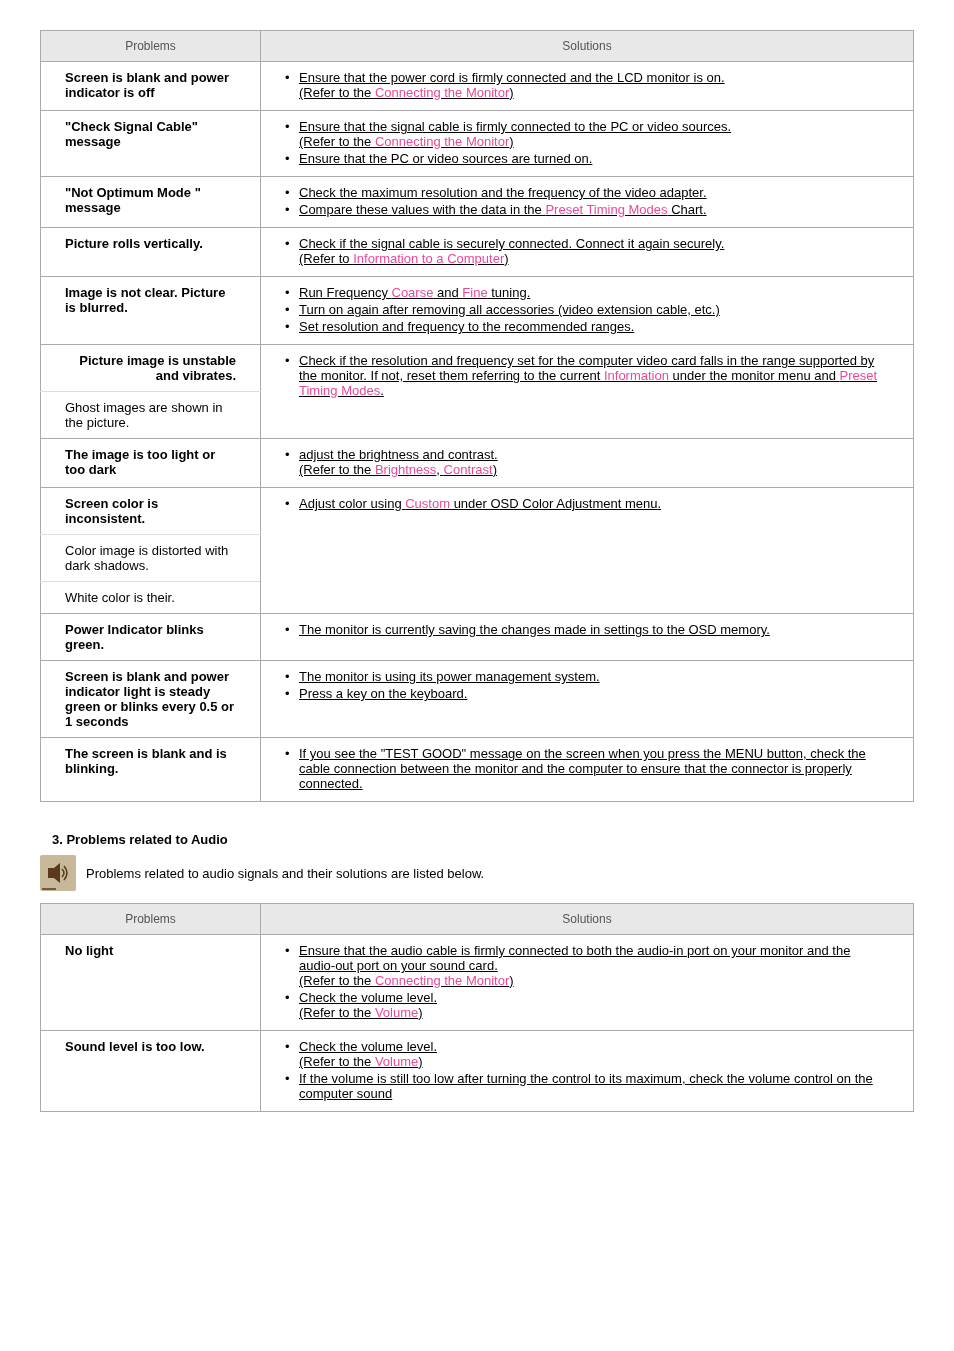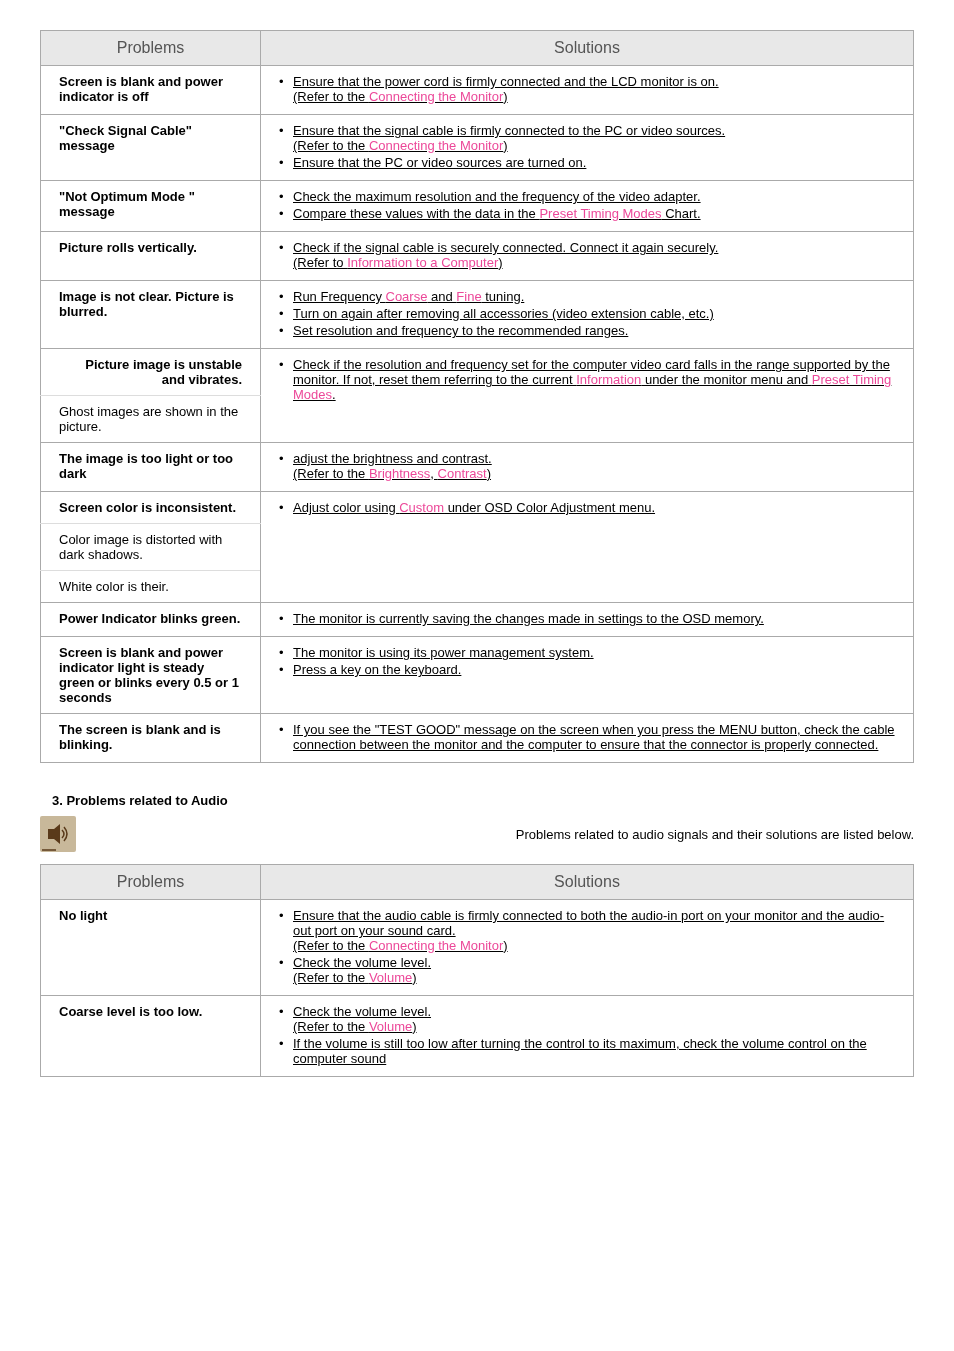--- a/index.html
+++ b/index.html
@@ -13,28 +13,28 @@
     }
     table {
       width: 100%;
       border-collapse: collapse;
       margin-bottom: 30px;
     }
     th {
       background: #e8e8e8;
       color: #555;
       font-weight: normal;
-      font-size: 16px;
+      font-size: 12px;
       padding: 8px 12px;
       border: 1px solid #aaa;
       text-align: center;
     }
     td {
       border: 1px solid #aaa;
-      padding: 8px 18px;
+      padding: 8px 24px;
       vertical-align: top;
     }
     td:first-child {
       width: 220px;
       font-weight: bold;
       font-size: 13px;
     }
     td:last-child {
       font-weight: normal;
     }
@@ -61,21 +61,21 @@
     .section-title {
       font-weight: bold;
       font-size: 13px;
       margin-bottom: 8px;
       margin-left: 12px;
     }
     .section-intro {
       display: flex;
       align-items: center;
       margin-bottom: 12px;
-      justify-content: space-between;
+      gap: 10px;
     }
     .speaker-icon {
       width: 36px;
       height: 36px;
       flex-shrink: 0;
     }
   </style>
 </head>
 <body>
 
@@ -231,21 +231,21 @@
       <td>No light</td>
       <td>
         <ul>
           <li>Ensure that the audio cable is firmly connected to both the audio-in port on your monitor and the audio-out port on your sound card.<br>(Refer to the <span class="link">Connecting the Monitor</span>)</li>
           <li>Check the volume level.<br>(Refer to the <span class="link">Volume</span>)</li>
         </ul>
       </td>
     </tr>
 
     <tr>
-      <td>Coarse level is too low.</td>
+      <td>Sound level is too low.</td>
       <td>
         <ul>
           <li>Check the volume level.<br>(Refer to the <span class="link">Volume</span>)</li>
           <li>If the volume is still too low after turning the control to its maximum, check the volume control on the computer sound</li>
         </ul>
       </td>
     </tr>
   </tbody>
 </table>
 

